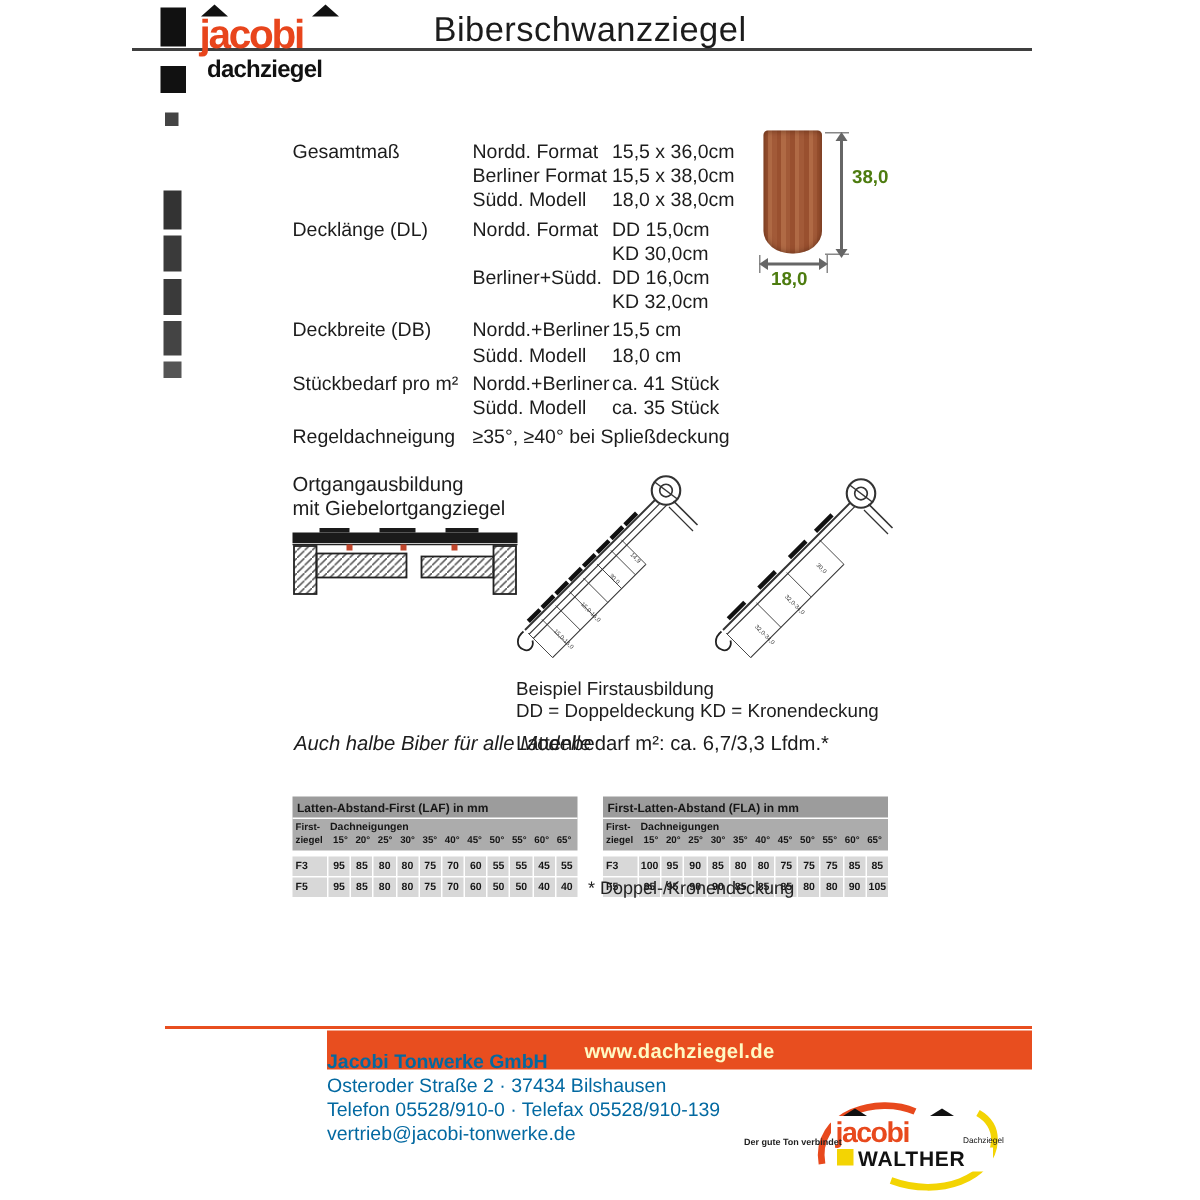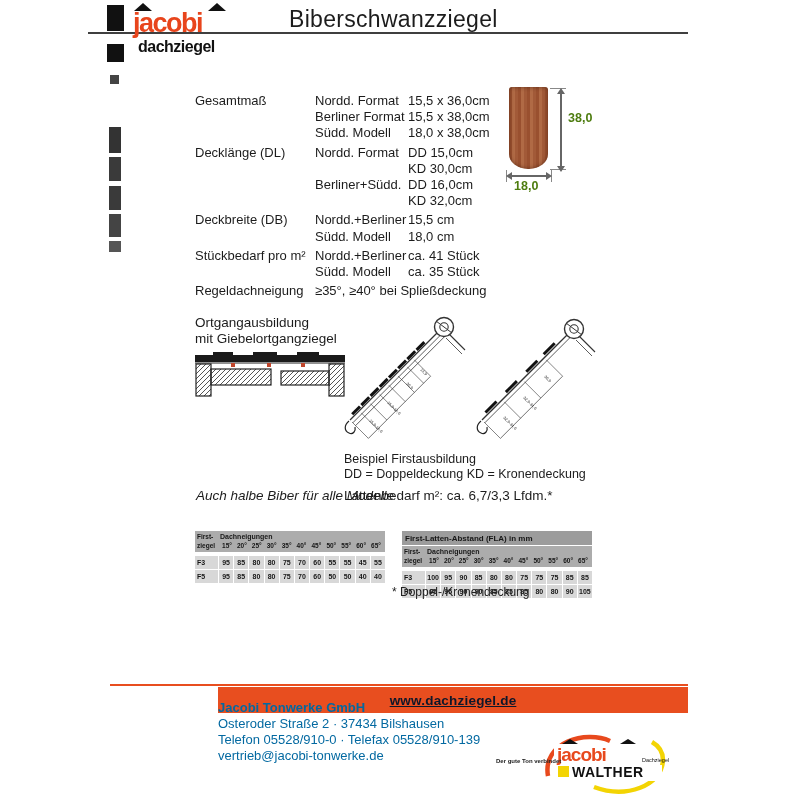--- a/index.html
+++ b/index.html
@@ -58,21 +58,21 @@
   .data-row{display:grid;grid-template-columns:23px repeat(11,1fr);gap:1px;}
   .cell{background:#d8d8d8;font-size:7px;line-height:13px;height:13px;text-align:center;}
   .cell.name{text-align:left;padding-left:2px;}
 
   .footnote{position:absolute;left:392px;top:585px;font-size:12px;color:#222;}
 
   
   .banner-rule{position:absolute;left:110px;top:684px;width:578px;height:1.5px;background:#e84e1f;}
   .banner{position:absolute;left:218px;top:687px;width:470px;height:26px;background:#e84e1f;
           display:flex;align-items:center;justify-content:center;}
-  .banner span{color:#0f172a;font-weight:bold;font-size:13.5px;letter-spacing:0.2px;text-decoration:underline;}
+  .banner span{color:#fef9c3;font-weight:bold;font-size:13.5px;letter-spacing:0.2px;}
 
   
   .footer-text{position:absolute;left:218px;top:700px;font-size:13px;line-height:16px;color:#0369a1;}
   .footer-text .co{font-weight:bold;}
   .flogo{position:absolute;left:492px;top:724px;}
 
   svg text{font-family:"Liberation Sans",sans-serif;}
 </style>
 </head>
 <body>
@@ -272,20 +272,21 @@
   </svg>
 
   <div class="cap-sm" style="left:344px;top:452px;">
     <div>Beispiel Firstausbildung</div>
     <div>DD = Doppeldeckung   KD = Kronendeckung</div>
   </div>
   <div class="cap" style="left:196px;top:488px;font-style:italic;">Auch halbe Biber für alle Modelle</div>
   <div class="cap" style="left:344px;top:488px;">Lattenbedarf m²: ca. 6,7/3,3 Lfdm.*</div>
 
   <div class="lat-table" style="left:195px;">
+    <div class="tbl-title">Latten-Abstand-First (LAF) in mm</div>
     <div class="tbl-head">
       <div class="hrow">
           <div class="th-first th-first-l1">First-</div>
           <div class="th-dach">Dachneigungen</div>
         </div>
       <div class="hrow">
           <div class="th-first th-first-l2">ziegel</div>
           <div class="angle-grid">
             <div class="th-ang">15°</div>
             <div class="th-ang">20°</div>

